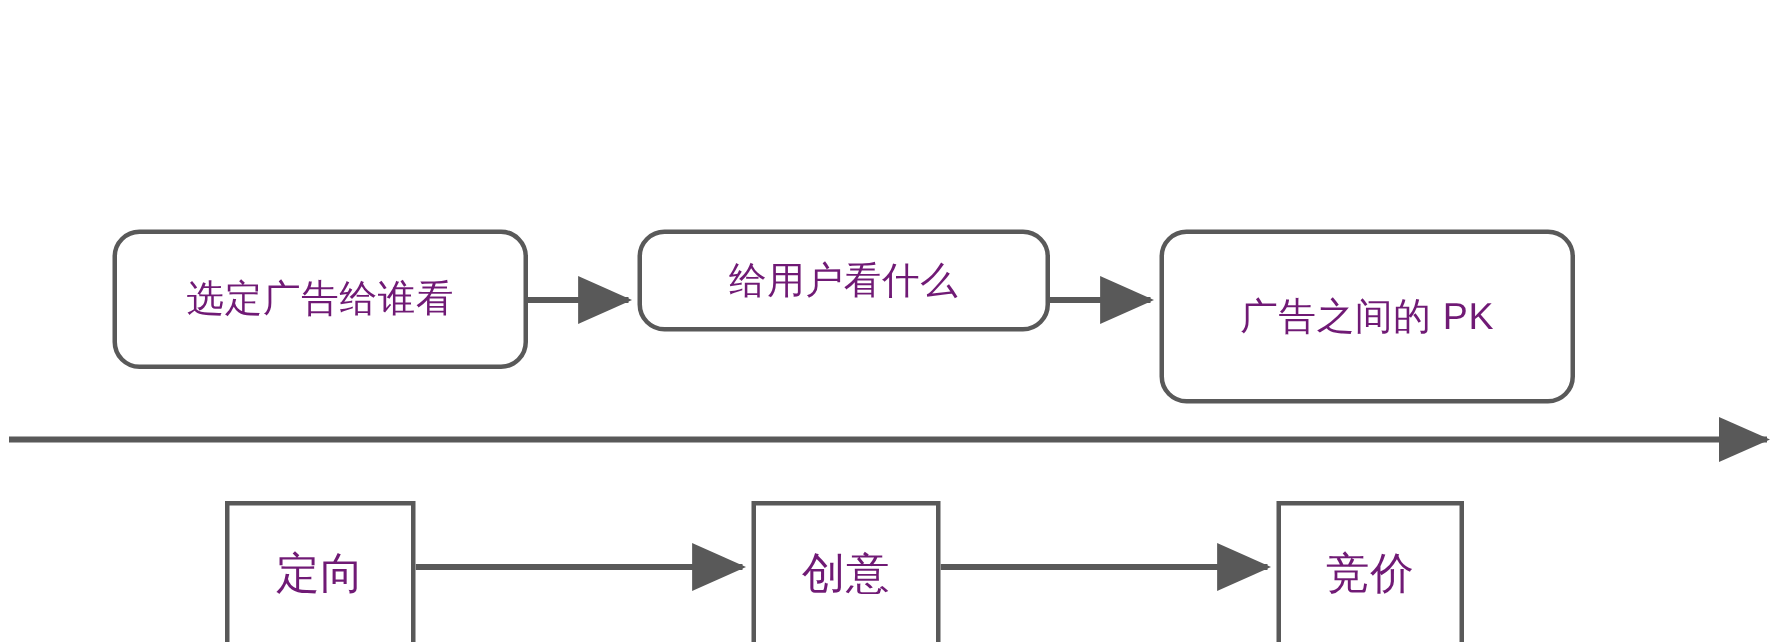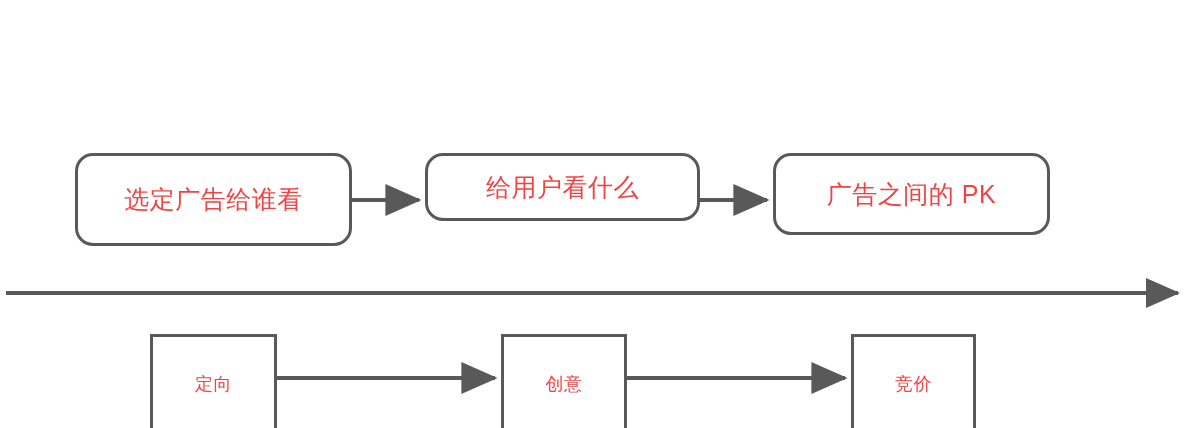--- a/index.html
+++ b/index.html
@@ -34,30 +34,30 @@
   }
   .node-top {
     border: 3px solid #595959;
     border-radius: 18px;
   }
   .node-bottom {
     border: 3px solid #595959;
     border-radius: 0;
   }
   .node-label {
-    color: #ef4444;
+    color: #701a75;
     white-space: nowrap;
     line-height: 1;
     letter-spacing: 0.5px;
   }
   .node-top .node-label {
     font-size: 25px;
   }
   .node-bottom .node-label {
-    font-size: 18px;
+    font-size: 29px;
   }
 </style>
 </head>
 <body>
 
 <div id="canvas">
 
   <svg class="diagram-svg" viewBox="0 0 1192 428">
     <defs>
       <marker id="arrowhead" markerWidth="9" markerHeight="8" refX="8.4" refY="4" orient="auto" markerUnits="strokeWidth">
@@ -78,21 +78,21 @@
   </svg>
 
   <div class="node-box node-top" style="left:75px; top:153px; width:277px; height:93px;">
     <span class="node-label">选定广告给谁看</span>
   </div>
 
   <div class="node-box node-top" style="left:425px; top:153px; width:275px; height:68px;">
     <span class="node-label">给用户看什么</span>
   </div>
 
-  <div class="node-box node-top" style="left:773px; top:153px; width:277px; height:82px;">
+  <div class="node-box node-top" style="left:773px; top:153px; width:277px; height:116px;">
     <span class="node-label">广告之间的 PK</span>
   </div>
 
   <div class="node-box node-bottom" style="left:150px; top:334px; width:127px; height:99px;">
     <span class="node-label">定向</span>
   </div>
 
   <div class="node-box node-bottom" style="left:501px; top:334px; width:126px; height:99px;">
     <span class="node-label">创意</span>
   </div>

